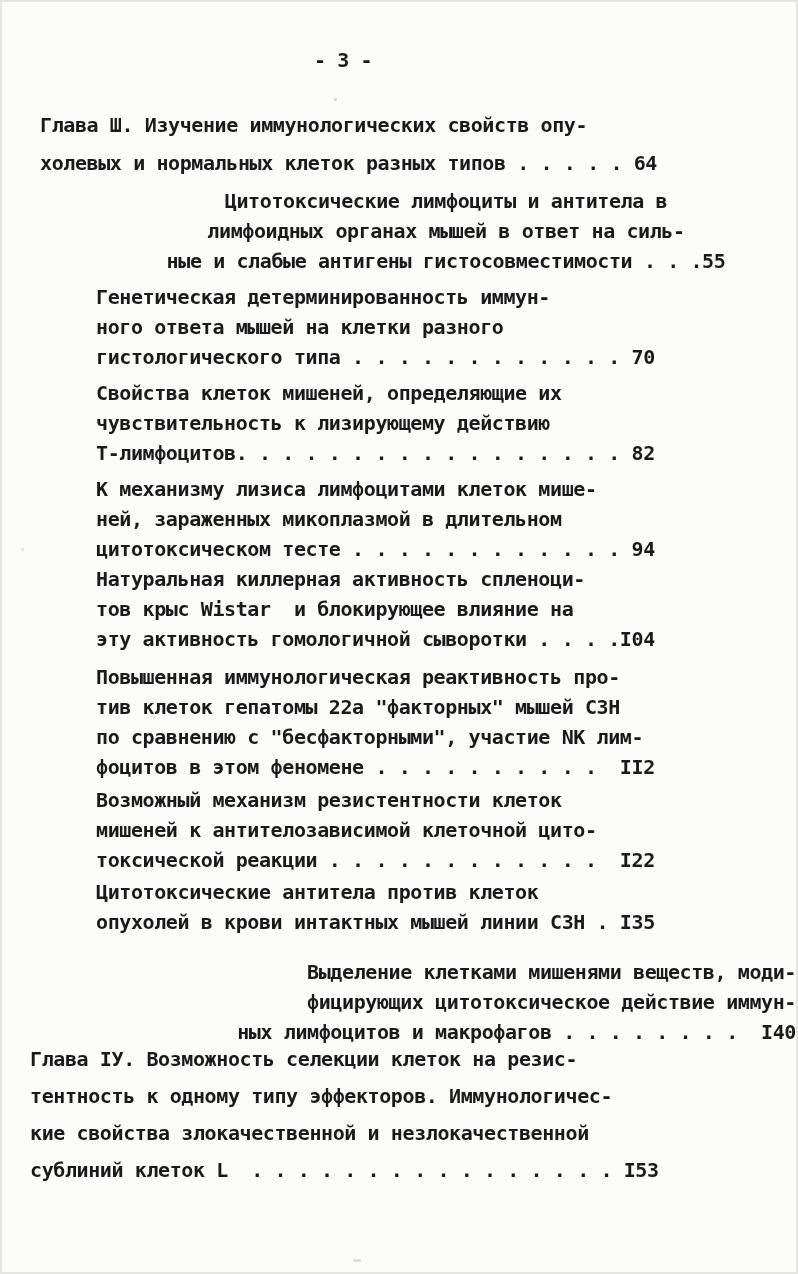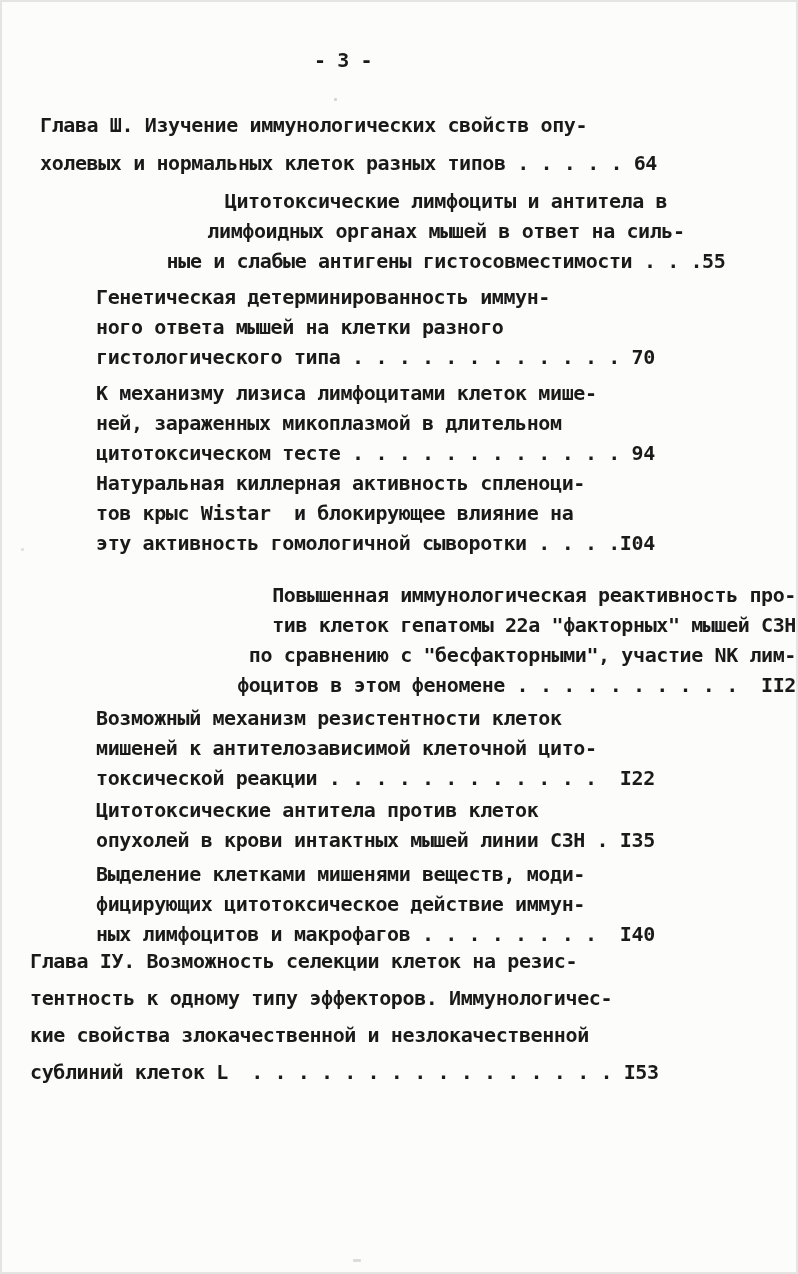--- a/index.html
+++ b/index.html
@@ -32,24 +32,24 @@
   .line { white-space: pre; }
   .chapter { font-size: 20px; line-height: 38px; }
   .chapter.c3 { margin: 104px 0 0 30px; }
   .chapter.c4 { margin: -6px 0 0 20px; line-height: 37px; }
   .entry { font-size: 20px; line-height: 30px; margin-left: 86px; }
   .e1 { margin-top: 4px; text-align: center; }
   .e2 { margin-top: 6px; }
   .e3 { margin-top: 6px; }
   .e4 { margin-top: 6px; }
   .e5 { margin-top: 0px; }
-  .e6 { margin-top: 22px; text-align: right; }
+  .e6 { margin-top: 8px; }
   .e7 { margin-top: 3px; }
   .e8 { margin-top: 2px; }
-  .e9 { margin-top: 4px; }
+  .e9 { margin-top: 20px; text-align: right; }
   .speck {
     position: absolute;
     background: #8a8a8a;
     opacity: 0.35;
     border-radius: 1px;
   }
   .speck.s1 { left: 332px; top: 96px;  width: 3px; height: 3px; }
   .speck.s2 { left: 351px; top: 1257px; width: 8px; height: 3px; opacity: 0.28; }
   .speck.s3 { left: 19px;  top: 546px; width: 3px; height: 3px; opacity: 0.22; }
 </style>
@@ -72,20 +72,25 @@
       <div class="line">лимфоидных органах мышей в ответ на силь-</div>
       <div class="line">ные и слабые антигены гистосовместимости . . .55</div>
     </div>
 
     <div class="entry e2">
       <div class="line">Генетическая детерминированность иммун-</div>
       <div class="line">ного ответа мышей на клетки разного</div>
       <div class="line">гистологического типа . . . . . . . . . . . . 70</div>
     </div>
 
+    <div class="entry e3">
+      <div class="line">Свойства клеток мишеней, определяющие их</div>
+      <div class="line">чувствительность к лизирующему действию</div>
+      <div class="line">Т-лимфоцитов. . . . . . . . . . . . . . . . . 82</div>
+    </div>
 
     <div class="entry e4">
       <div class="line">К механизму лизиса лимфоцитами клеток мише-</div>
       <div class="line">ней, зараженных микоплазмой в длительном</div>
       <div class="line">цитотоксическом тесте . . . . . . . . . . . . 94</div>
     </div>
 
     <div class="entry e5">
       <div class="line">Натуральная киллерная активность спленоци-</div>
       <div class="line">тов крыс Wistar  и блокирующее влияние на</div>

